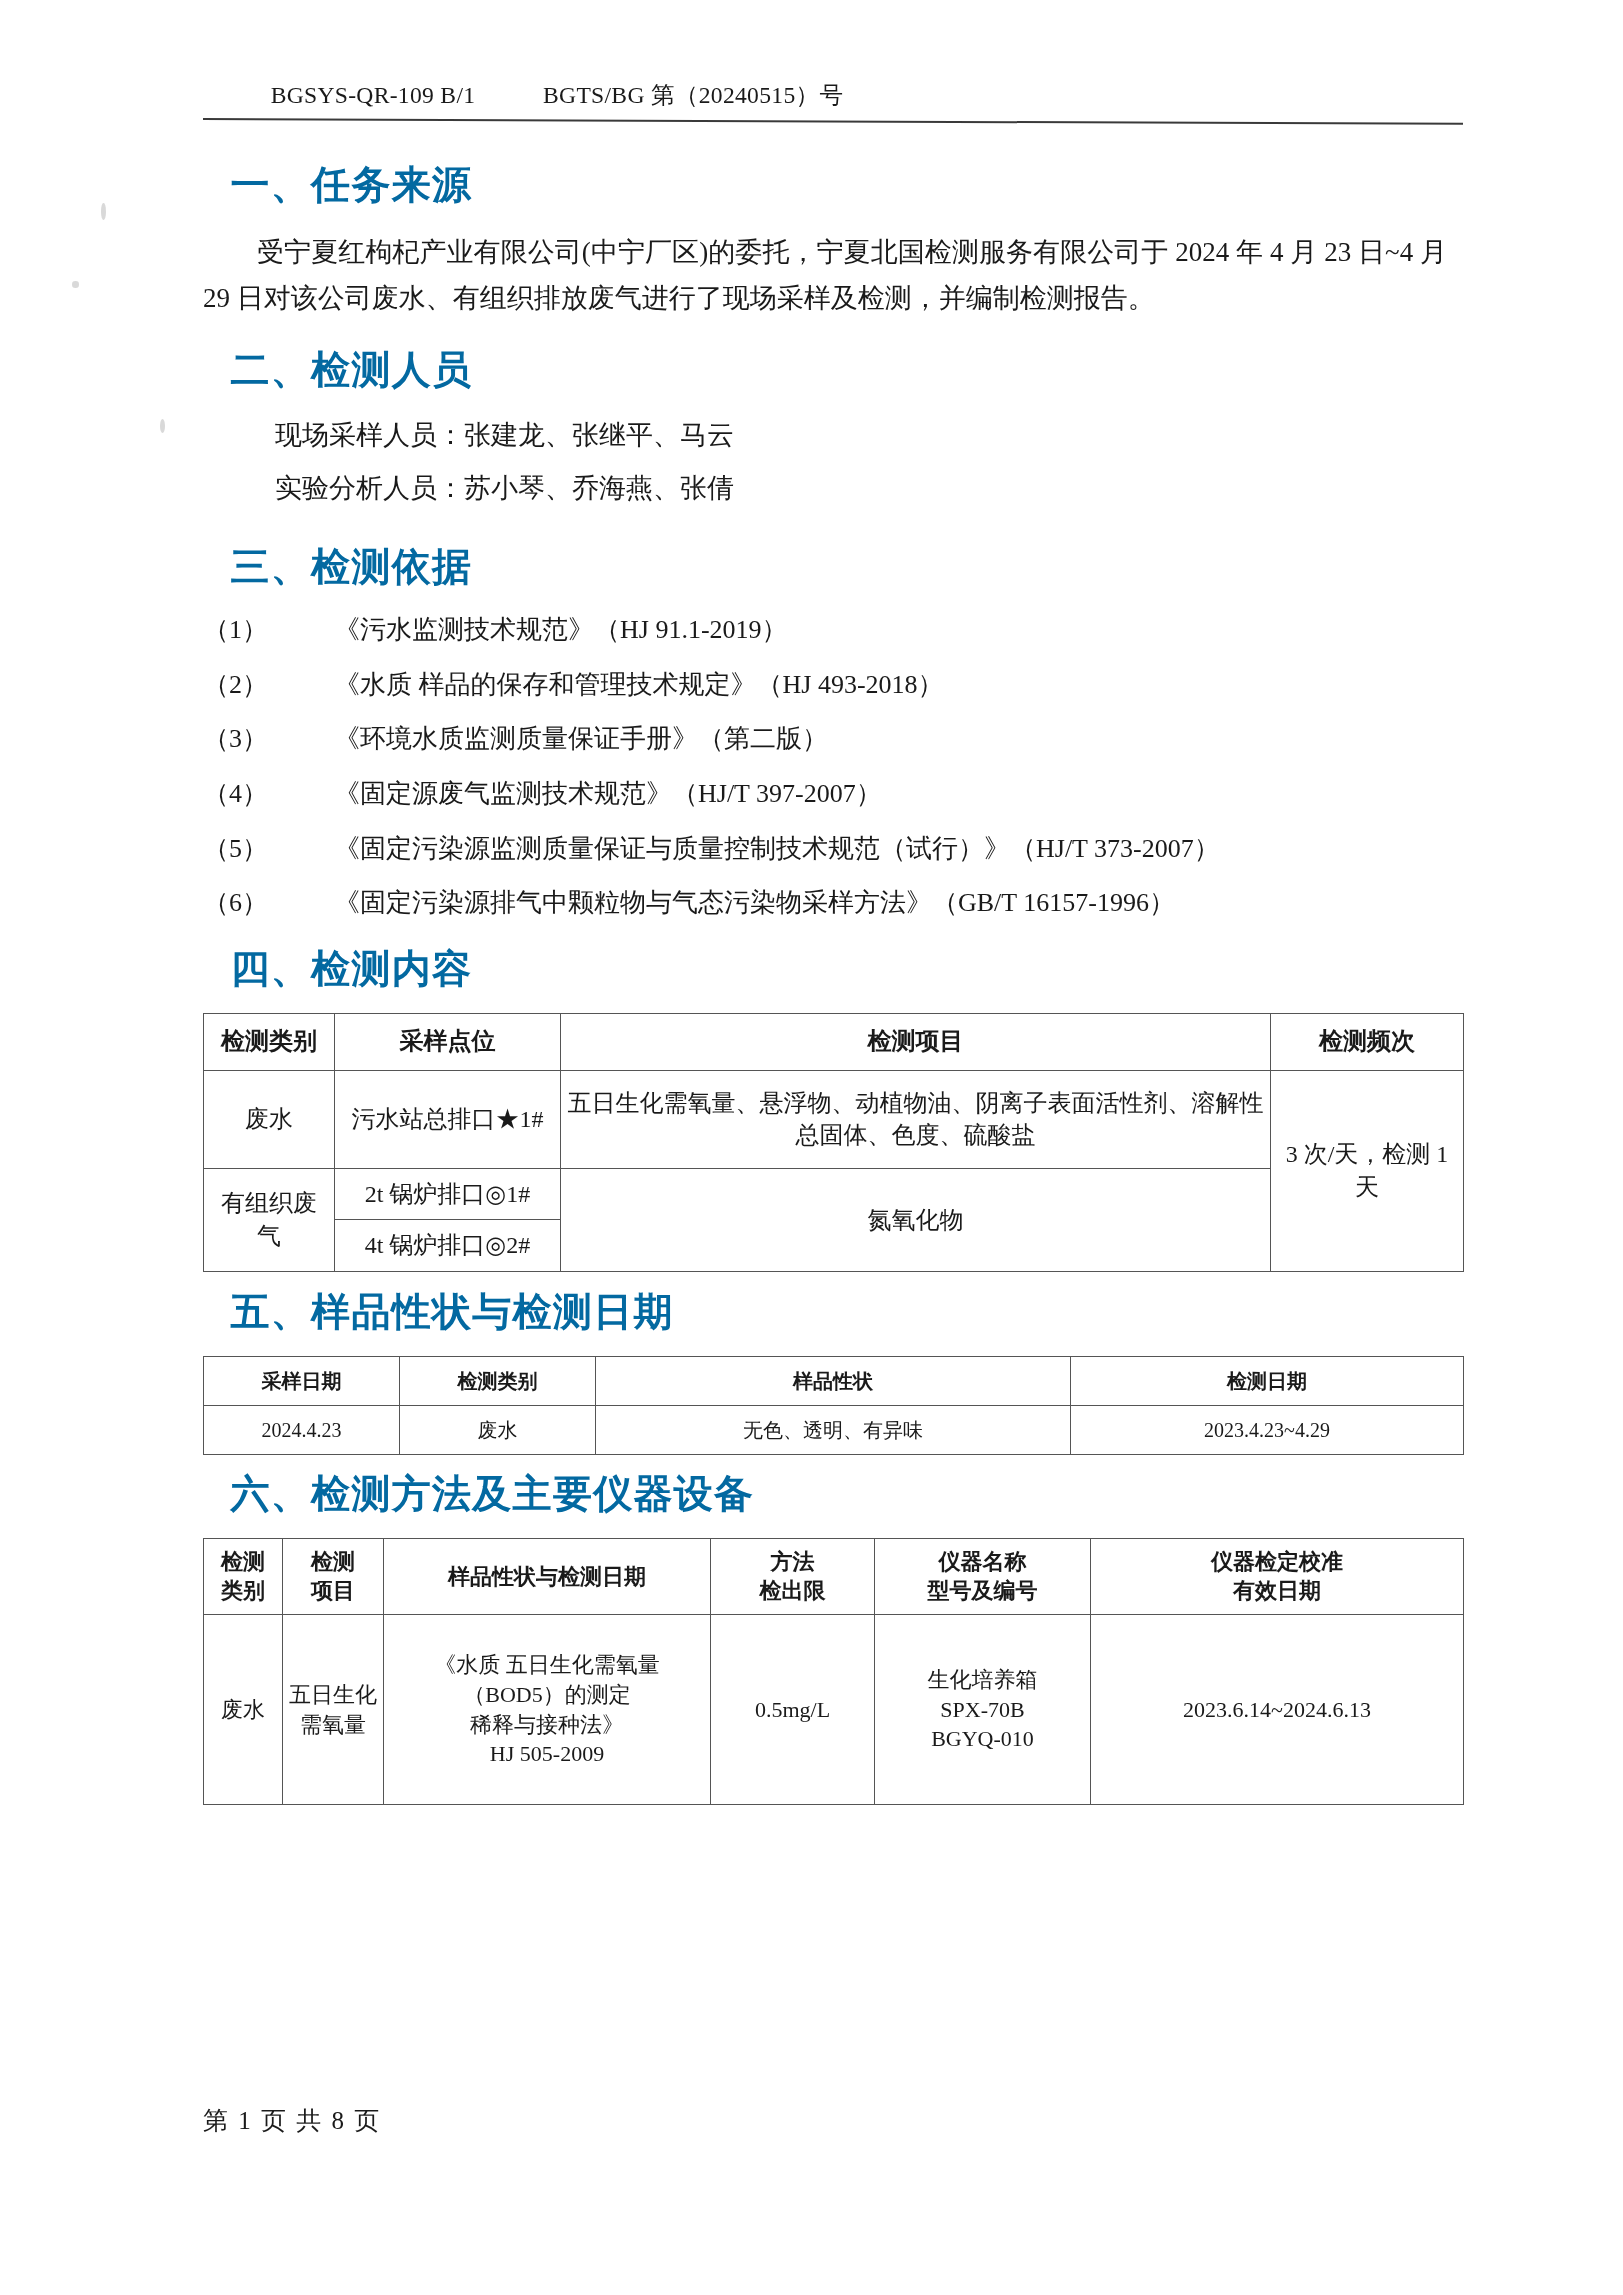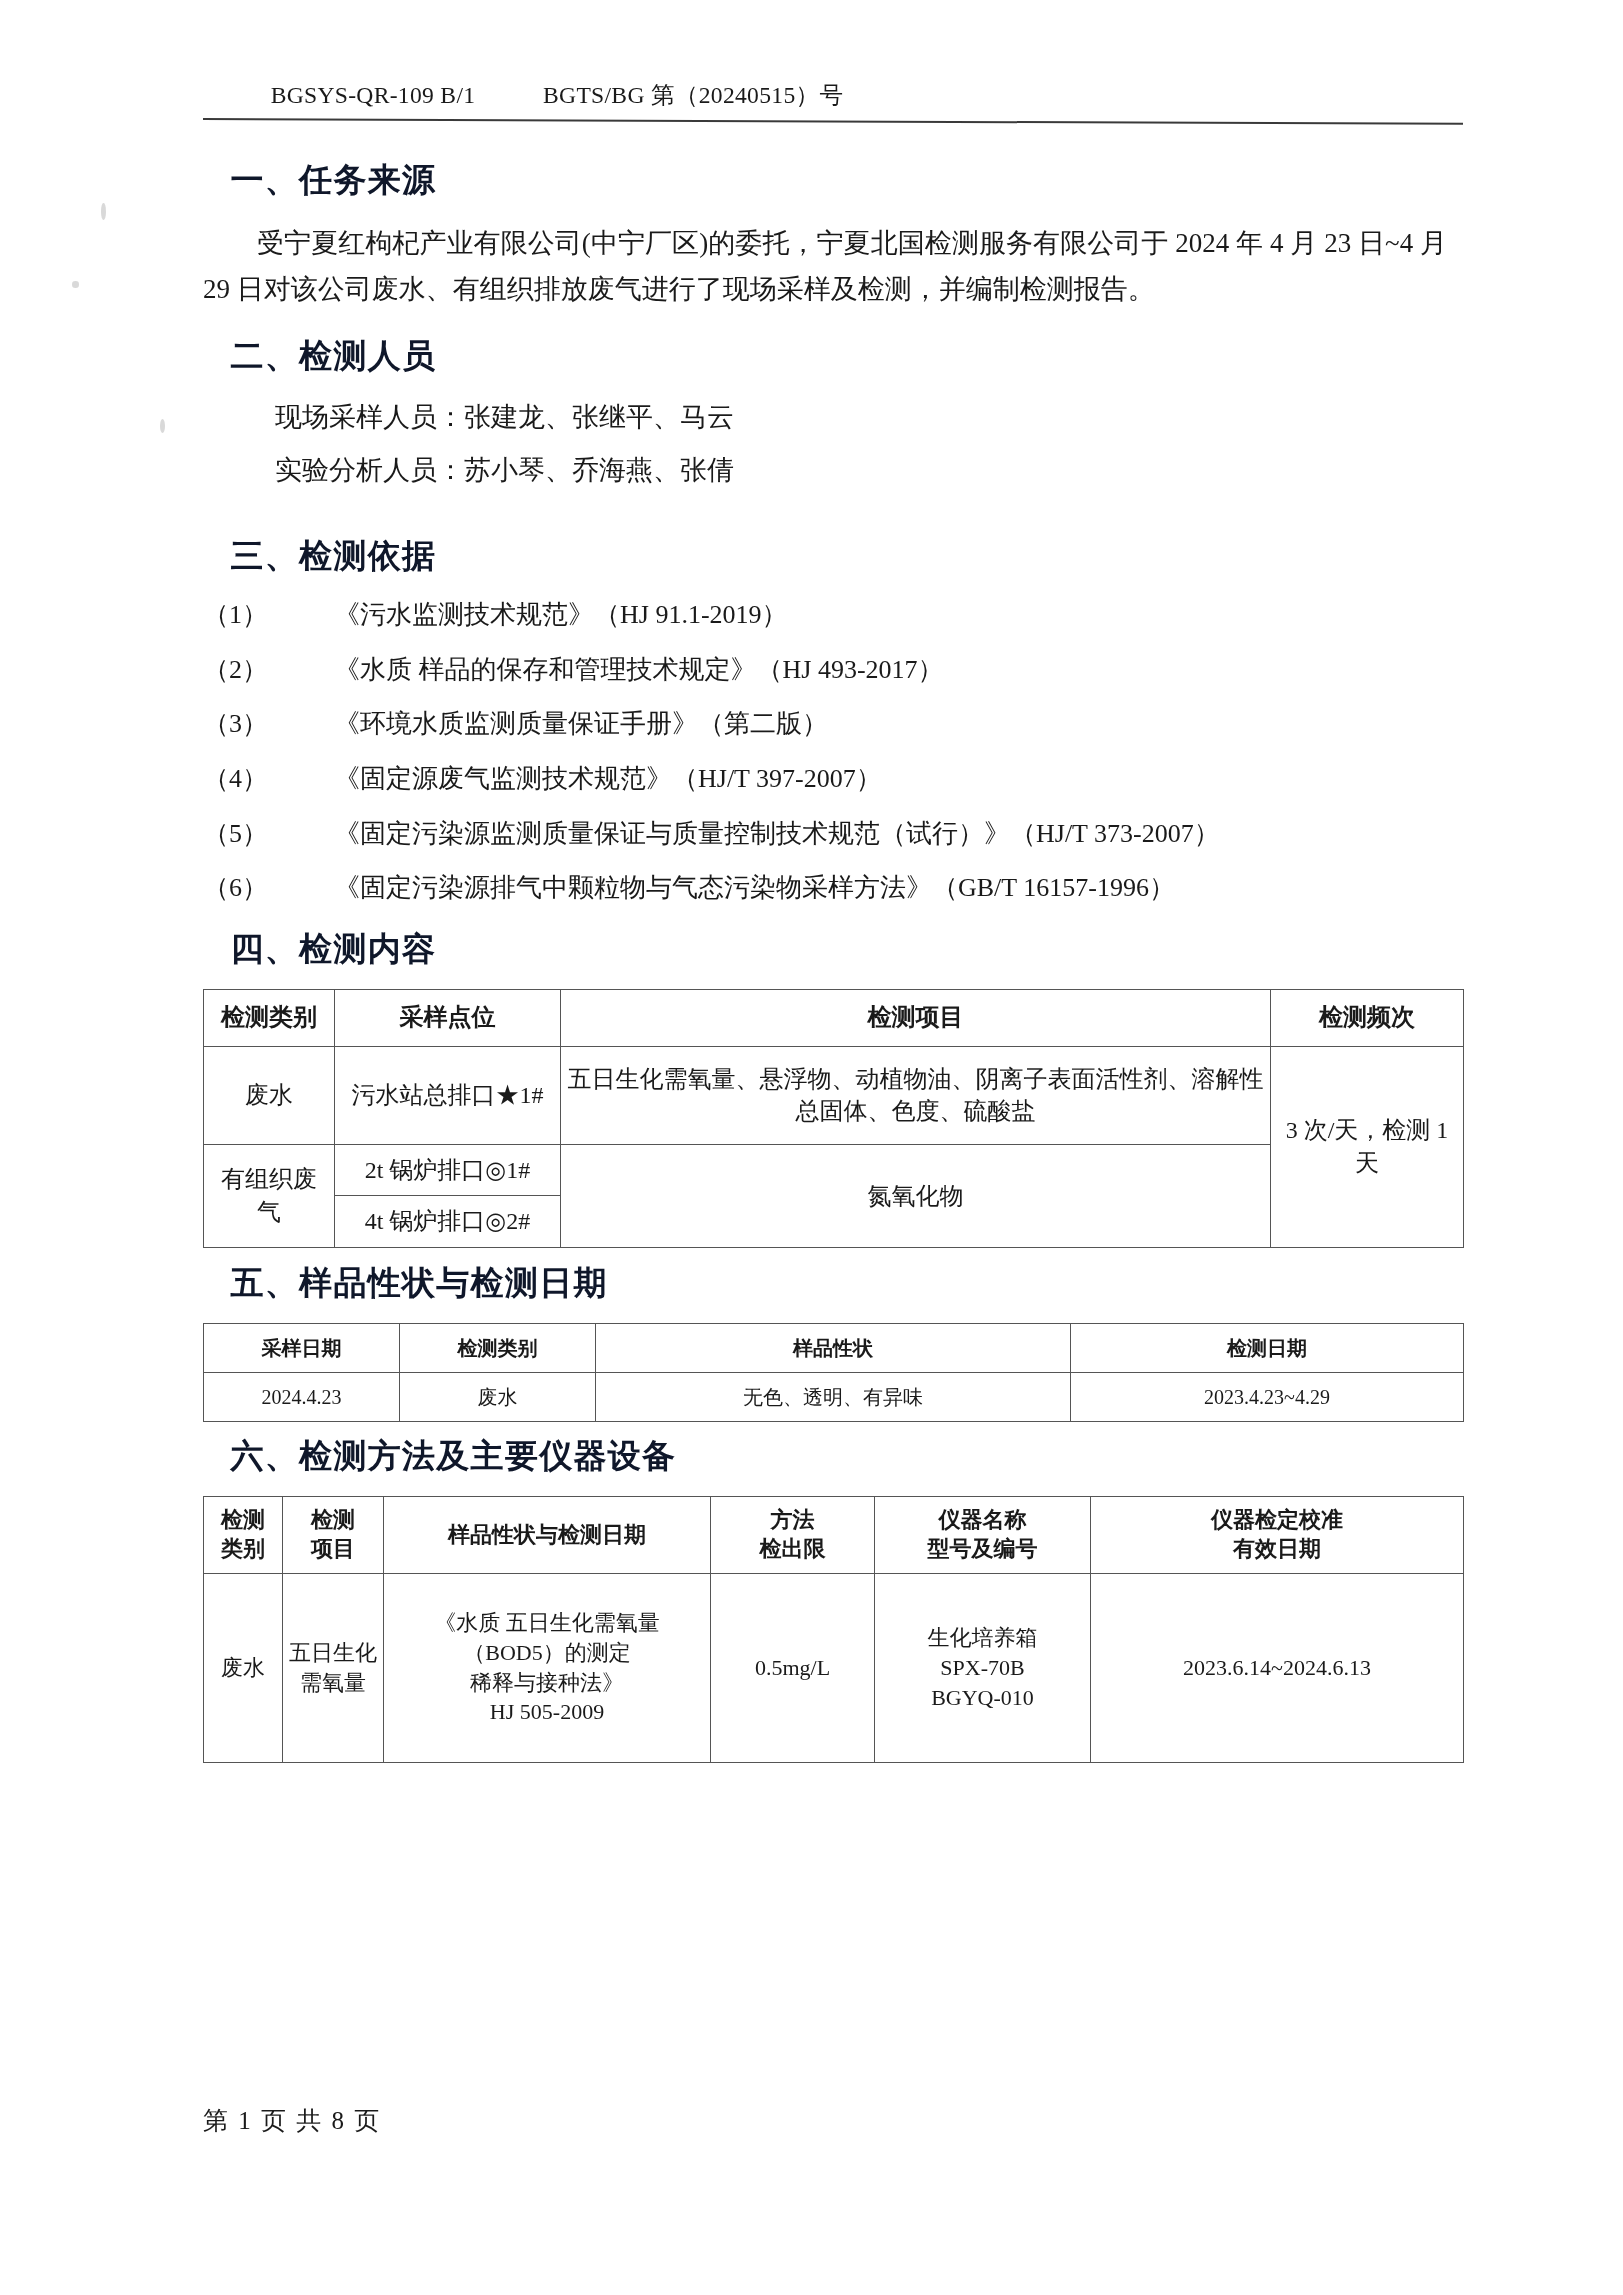--- a/index.html
+++ b/index.html
@@ -47,25 +47,25 @@
     width: 1260px;
     margin-bottom: 38px;
     transform: rotate(0.22deg);
     transform-origin: left center;
   }
 
   
   .section-title {
     font-family: "DejaVu Sans", "Liberation Sans", sans-serif;
     font-weight: bold;
-    font-size: 33px;
+    font-size: 39px;
     letter-spacing: 1.3px;
-    margin: 12px 0 17px 0;
+    margin: 0 0 17px 0;
     padding-left: 27.5px;
-    color: #0f172a;
+    color: #0369a1;
   }
 
   
   .para {
     font-size: 27px;
     line-height: 1.72;
     text-align: justify;
     margin: 0 16px 22px 0;
     text-indent: 54px;
   }
@@ -161,21 +161,21 @@
     <div class="spacer-md"></div>
 
     <h2 class="section-title">三、检测依据</h2>
     <div class="std-list">
       <div class="std-item">
         <span class="std-num">（1）</span>
         <span class="std-text">《污水监测技术规范》（HJ 91.1-2019）</span>
       </div>
       <div class="std-item">
         <span class="std-num">（2）</span>
-        <span class="std-text">《水质 样品的保存和管理技术规定》（HJ 493-2017）</span>
+        <span class="std-text">《水质 样品的保存和管理技术规定》（HJ 493-2018）</span>
       </div>
       <div class="std-item">
         <span class="std-num">（3）</span>
         <span class="std-text">《环境水质监测质量保证手册》（第二版）</span>
       </div>
       <div class="std-item">
         <span class="std-num">（4）</span>
         <span class="std-text">《固定源废气监测技术规范》（HJ/T 397-2007）</span>
       </div>
       <div class="std-item">

